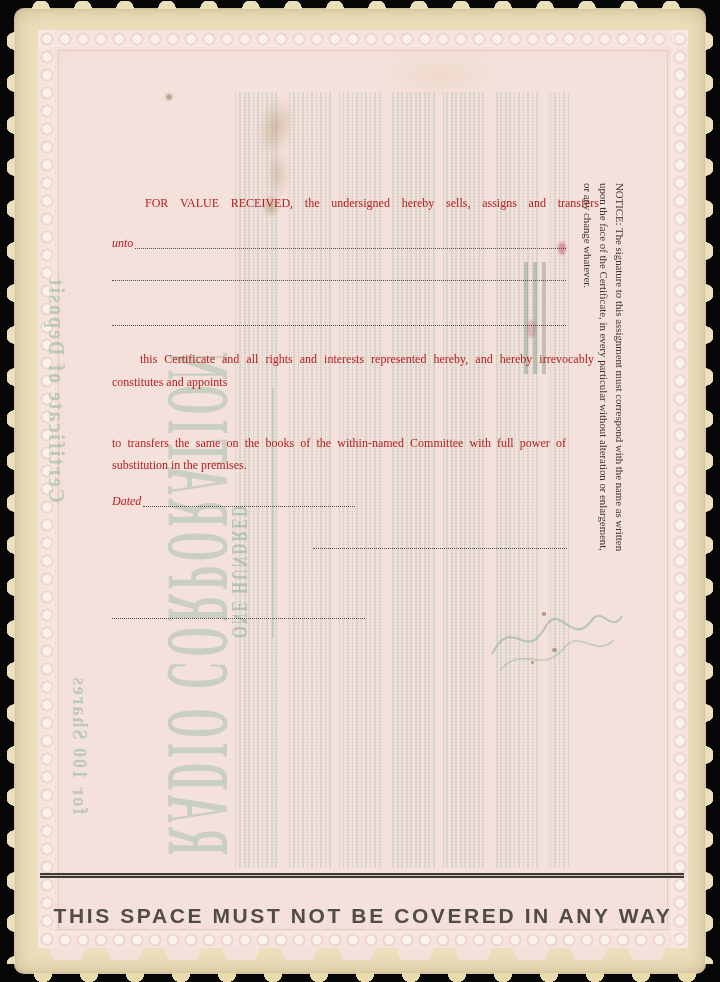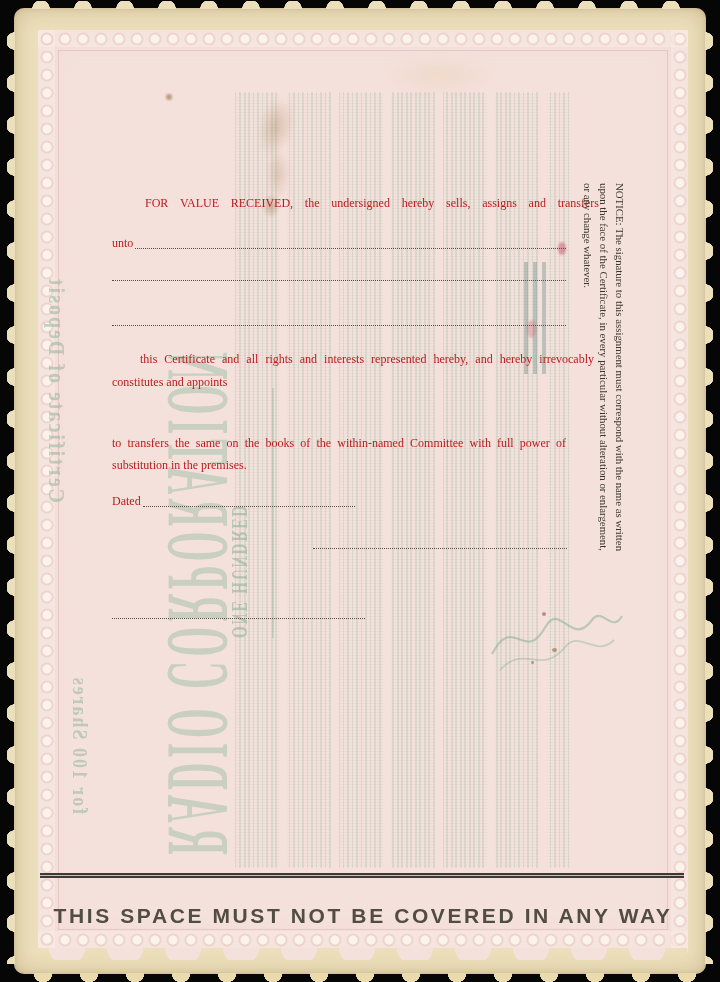--- a/index.html
+++ b/index.html
@@ -86,21 +86,21 @@
   .fx2{left:514px;top:618px;width:5px;height:4px;background:rgba(130,80,40,.5);filter:blur(.5px);}
   .fx3{left:493px;top:631px;width:3px;height:3px;background:rgba(130,80,40,.5);}
 
   
   .ink{color:#b91c1c;font-size:12px;}
   .jline{text-align:justify;text-align-last:justify;}
   .form-line{position:absolute;left:74px;width:454px;}
   .row{position:absolute;left:74px;width:454px;display:flex;align-items:flex-end;}
   .leader{flex:1;border-bottom:1.8px dotted #574f47;margin:0 0 2px 2px;height:1px;}
   .dotline{position:absolute;border-bottom:1.8px dotted #574f47;}
-  .lbl{white-space:nowrap;}
+  .lbl{white-space:nowrap;font-style:italic;}
 
   
   .notice{position:absolute;left:590px;top:153px;width:457px;height:48px;
       transform:rotate(90deg);transform-origin:top left;
       font-size:10.8px;line-height:16px;color:#3a362f;}
   .notice div{white-space:nowrap;}
 
   
   .footer-rule{position:absolute;left:2px;top:843px;width:644px;height:5px;
       background:linear-gradient(#3c3a36 0 2px,#cdbab5 2px 3px,#3c3a36 3px 5px);}

